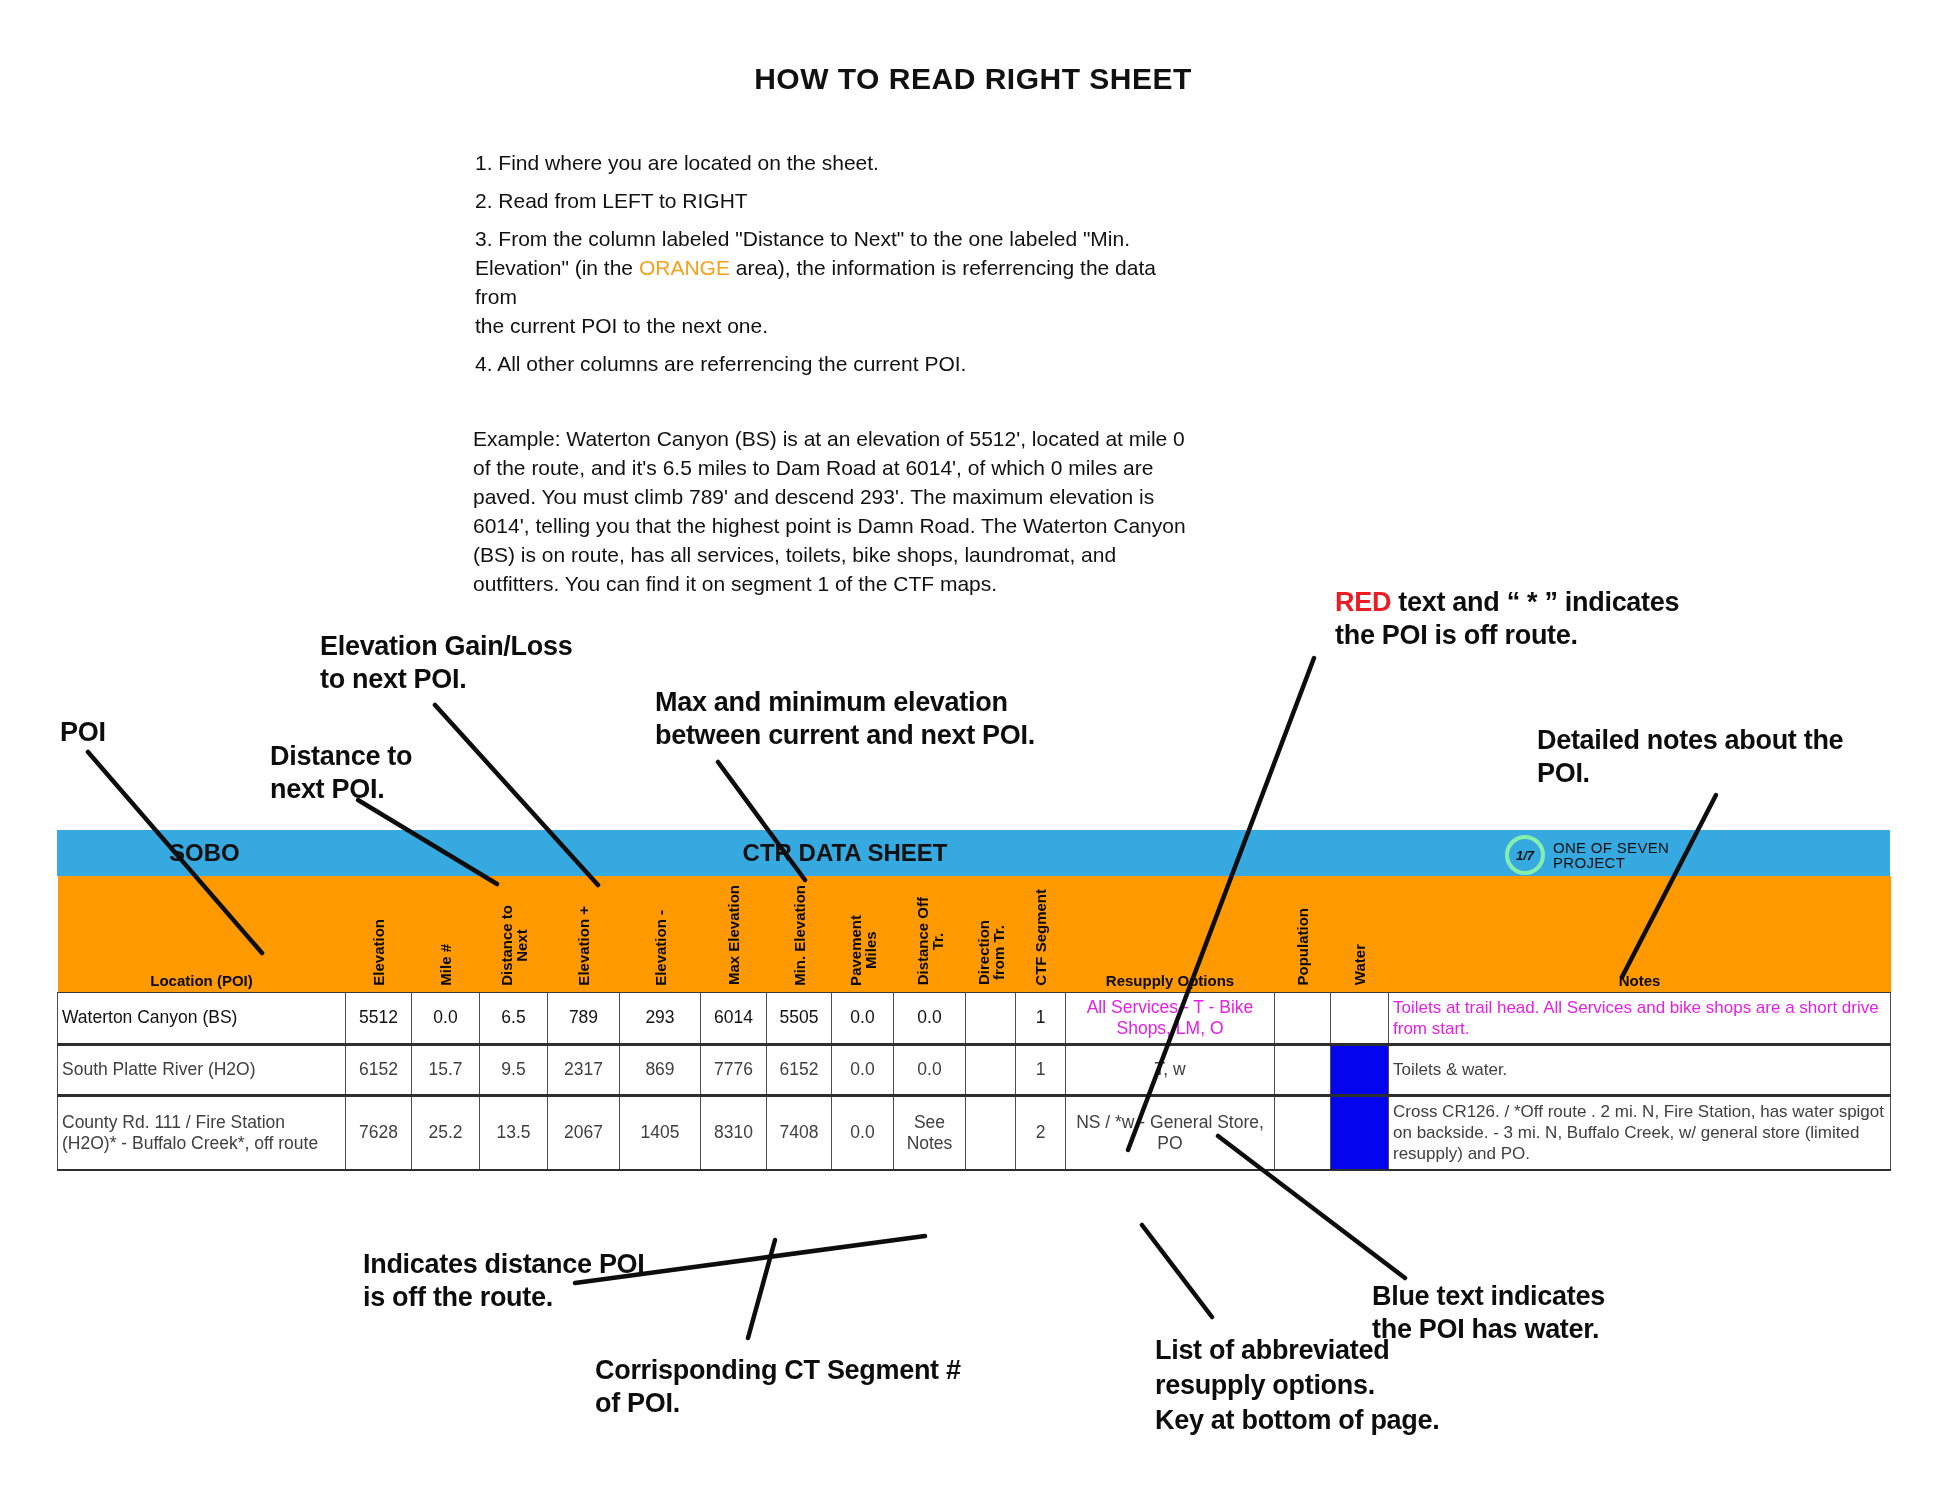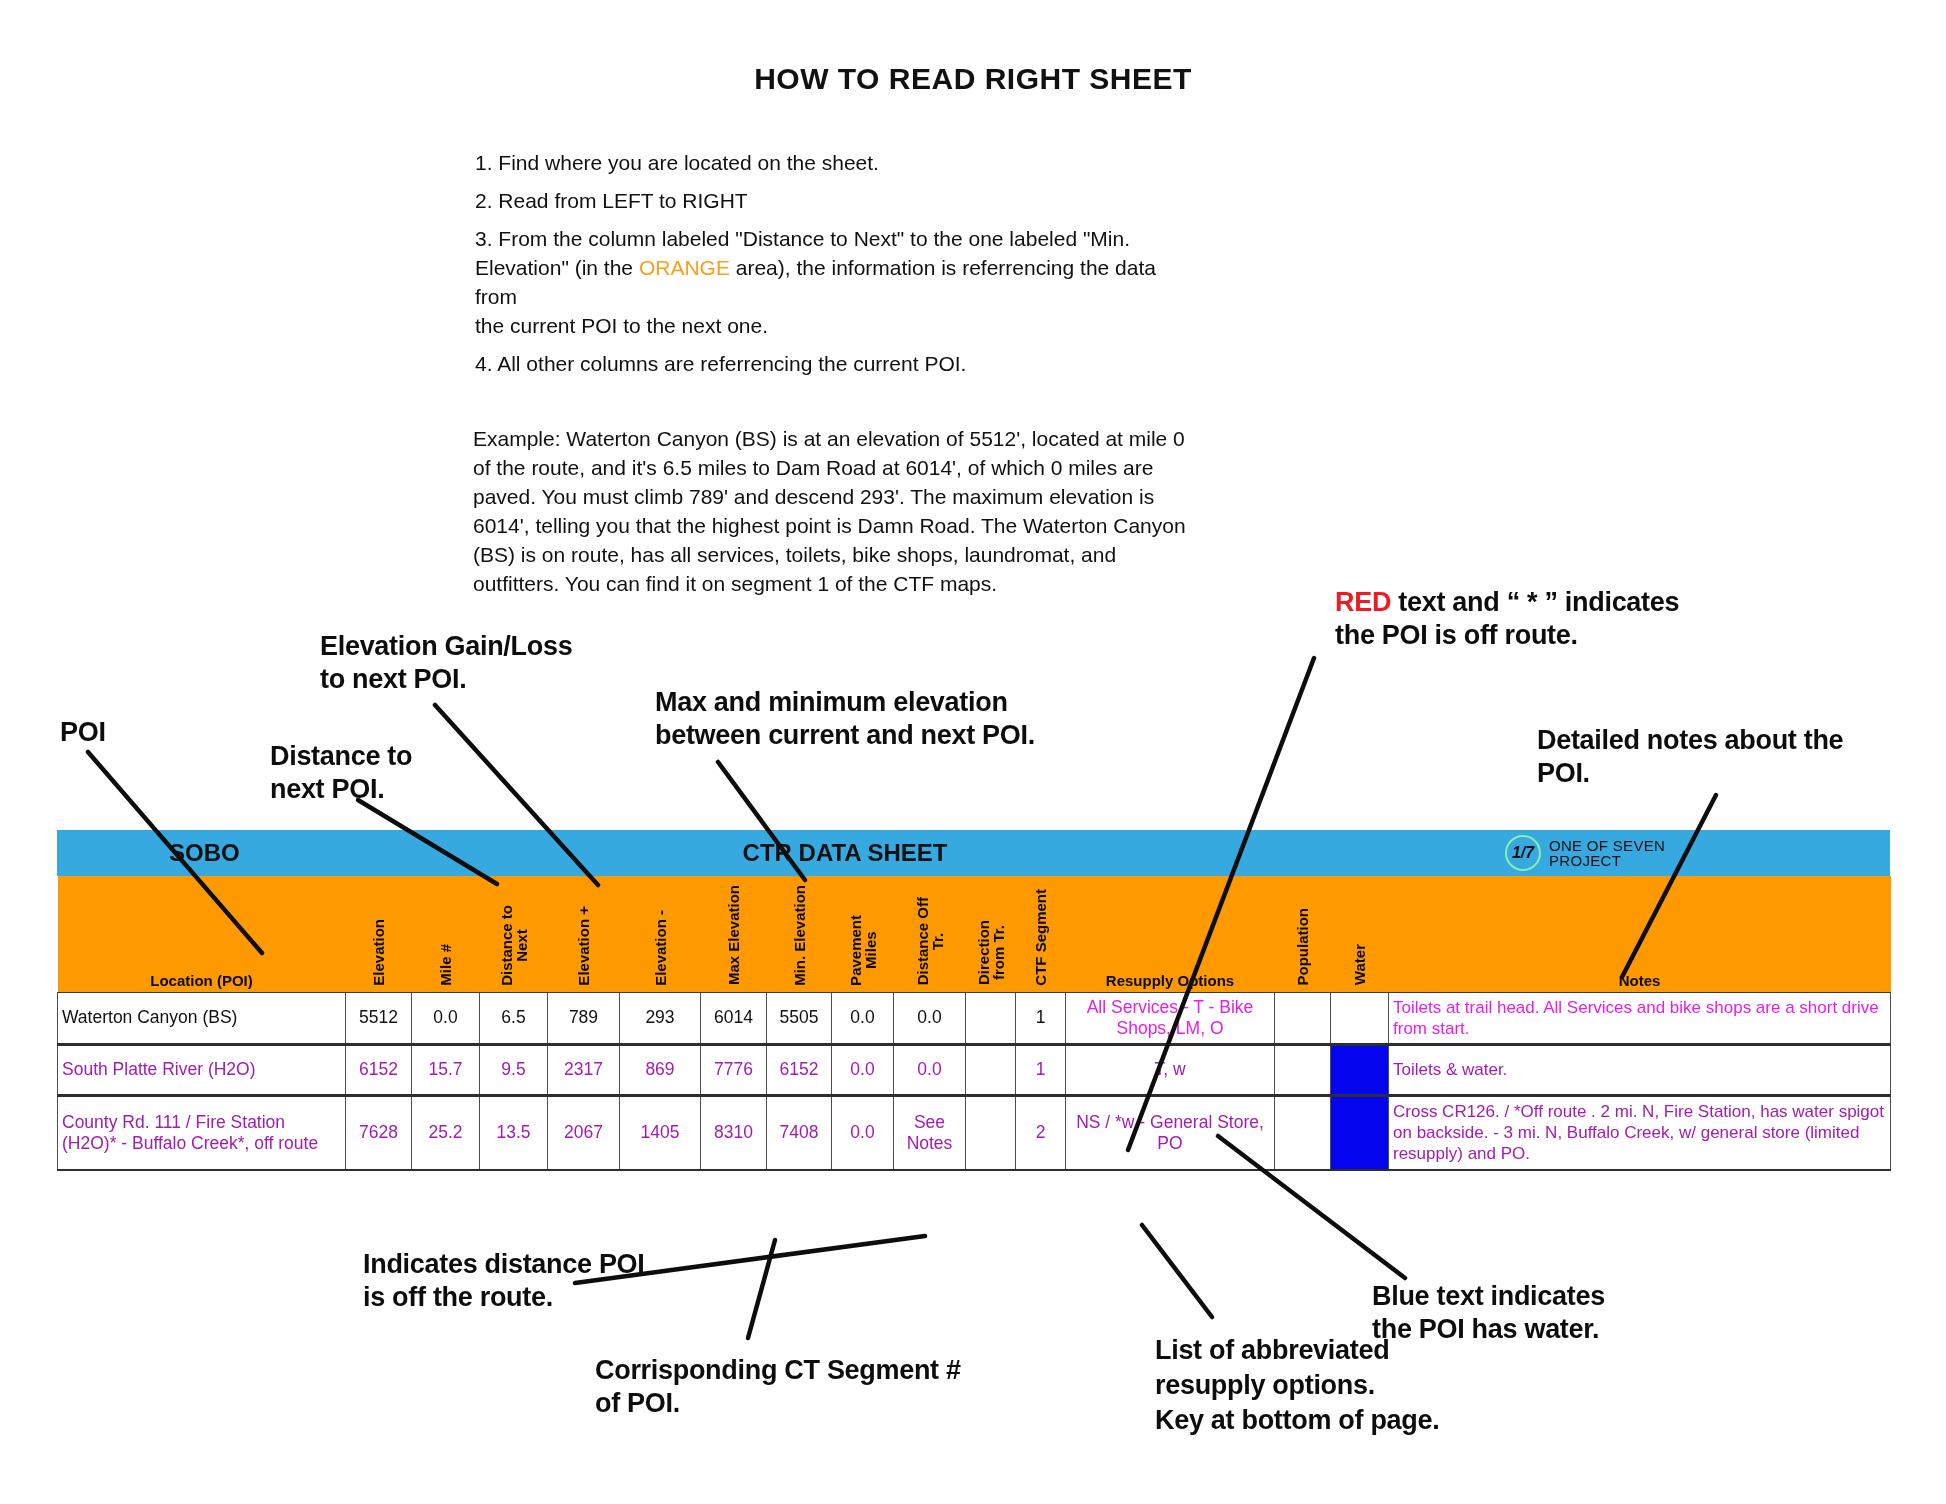--- a/index.html
+++ b/index.html
@@ -28,38 +28,38 @@
   #ann-corrisponding{top:1354px;left:595px;}
   #ann-list{top:1333px;left:1155px;line-height:35px;}
   #ann-blue{top:1280px;left:1372px;}
 
   
   #sheet{top:830px;left:57px;width:1833px;}
   #bluebar{position:relative;height:46px;background:#36a9e0;}
   #sobo{position:absolute;left:112px;top:9px;font-size:24px;font-weight:bold;}
   #ctr-title{position:absolute;left:788px;top:9px;transform:translateX(-50%);font-size:24px;font-weight:bold;white-space:nowrap;}
   #logo{position:absolute;left:1448px;top:5px;display:flex;align-items:center;gap:8px;}
-  #logo-circle{width:32px;height:32px;border:2px solid #86efac;border-radius:50%;
-     display:flex;align-items:center;justify-content:center;font-size:16px;font-weight:bold;font-style:italic;}
+  #logo-circle{width:32px;height:32px;border:4px solid #86efac;border-radius:50%;
+     display:flex;align-items:center;justify-content:center;font-size:13px;font-weight:bold;font-style:italic;}
   #logo-name{font-size:15px;font-weight:400;line-height:15px;letter-spacing:.3px;}
 
   table{border-collapse:collapse;table-layout:fixed;width:1833px;}
   th{background:#ff9900;border:0;border-bottom:1px solid #3a3a3a;font-size:15px;font-weight:bold;
      vertical-align:bottom;padding:0 0 3px 0;color:#0a0a0a;}
   th.rot span{display:inline-block;writing-mode:vertical-rl;transform:rotate(180deg);
      white-space:pre-line;line-height:15px;max-height:108px;}
   th.flat{text-align:center;}
   td{border:1px solid #4d4d4d;font-size:17.5px;line-height:21px;padding:1px 4px;vertical-align:middle;
      overflow:hidden;}
   tr.sep td{border-top:3px solid #2e2e2e;}
   tr.last td{border-bottom:2px solid #2e2e2e;}
   td.num,td.resupply{text-align:center;}
   td.loc,td.notes{text-align:left;}
   td.notes{font-size:17px;line-height:21px;}
-  tr.bluerow td{color:#a21caf;}
+  tr.bluerow td{color:#404040;}
   td.magenta{color:#e61fe6;}
   td.red{color:#cc2222;}
   td.water-fill{background:#0404ee;}
 
   
   #lines{top:0;left:0;width:1946px;height:1504px;pointer-events:none;}
 </style>
 </head>
 <body>
 

